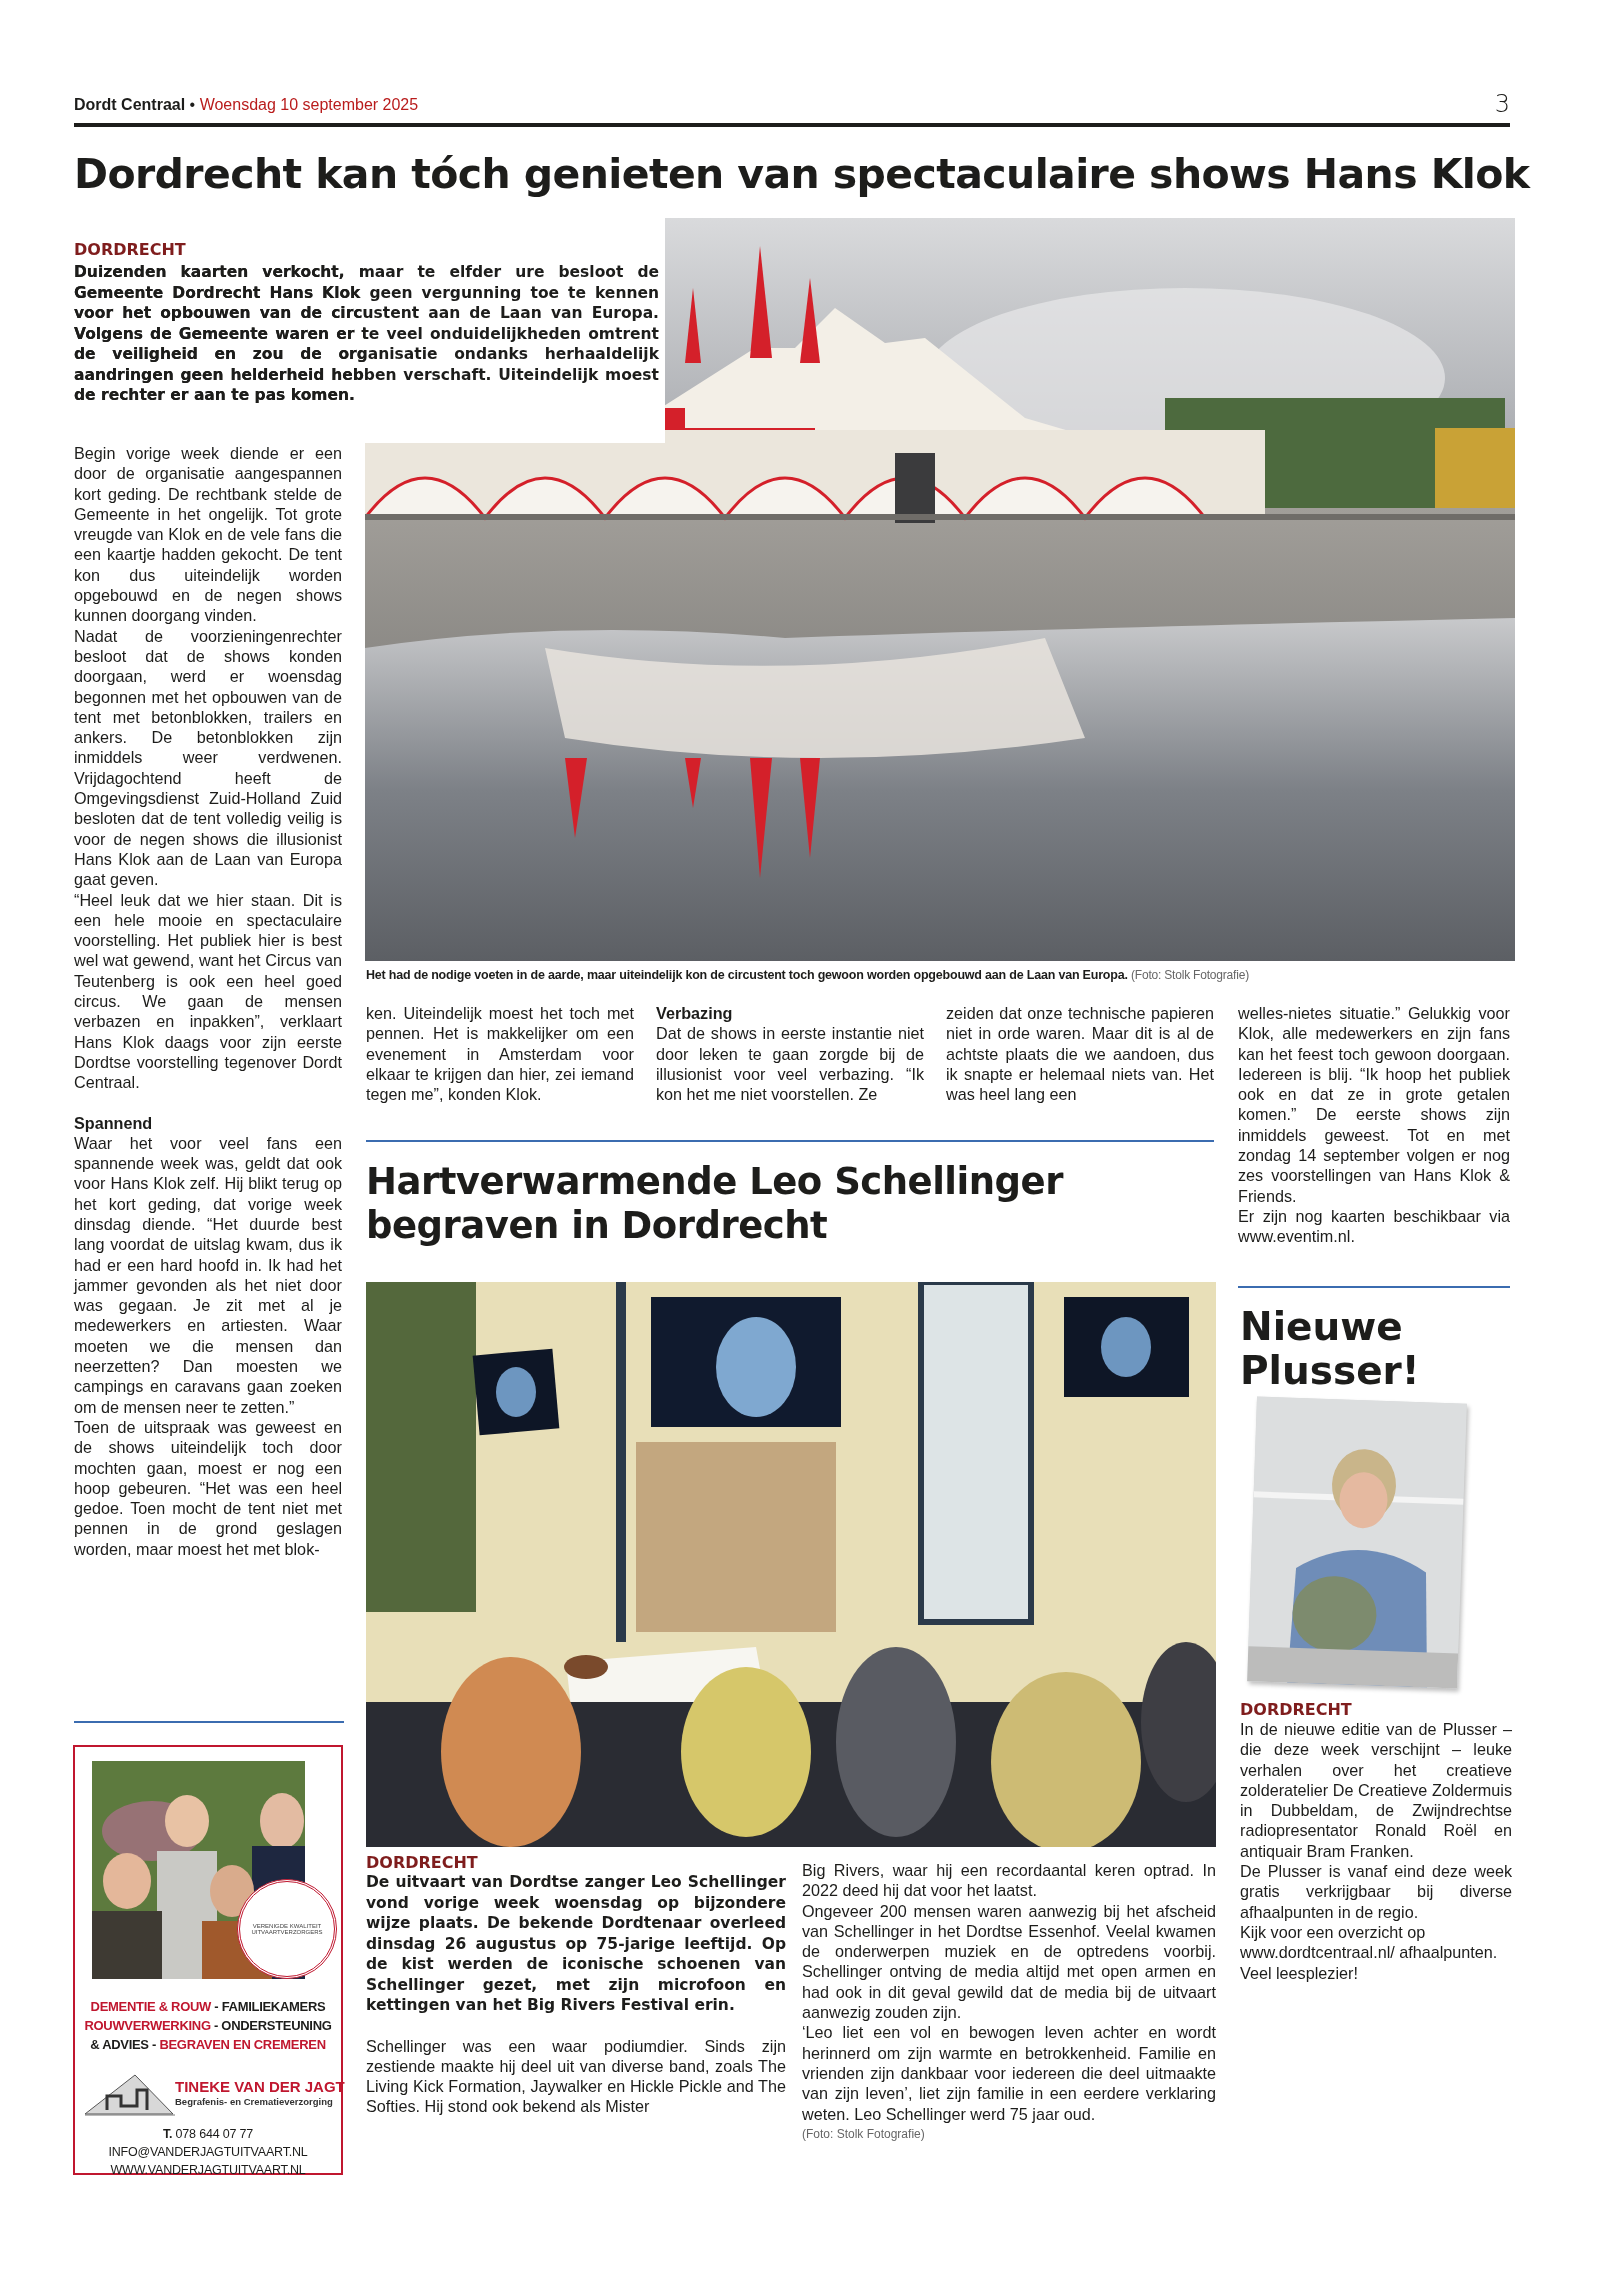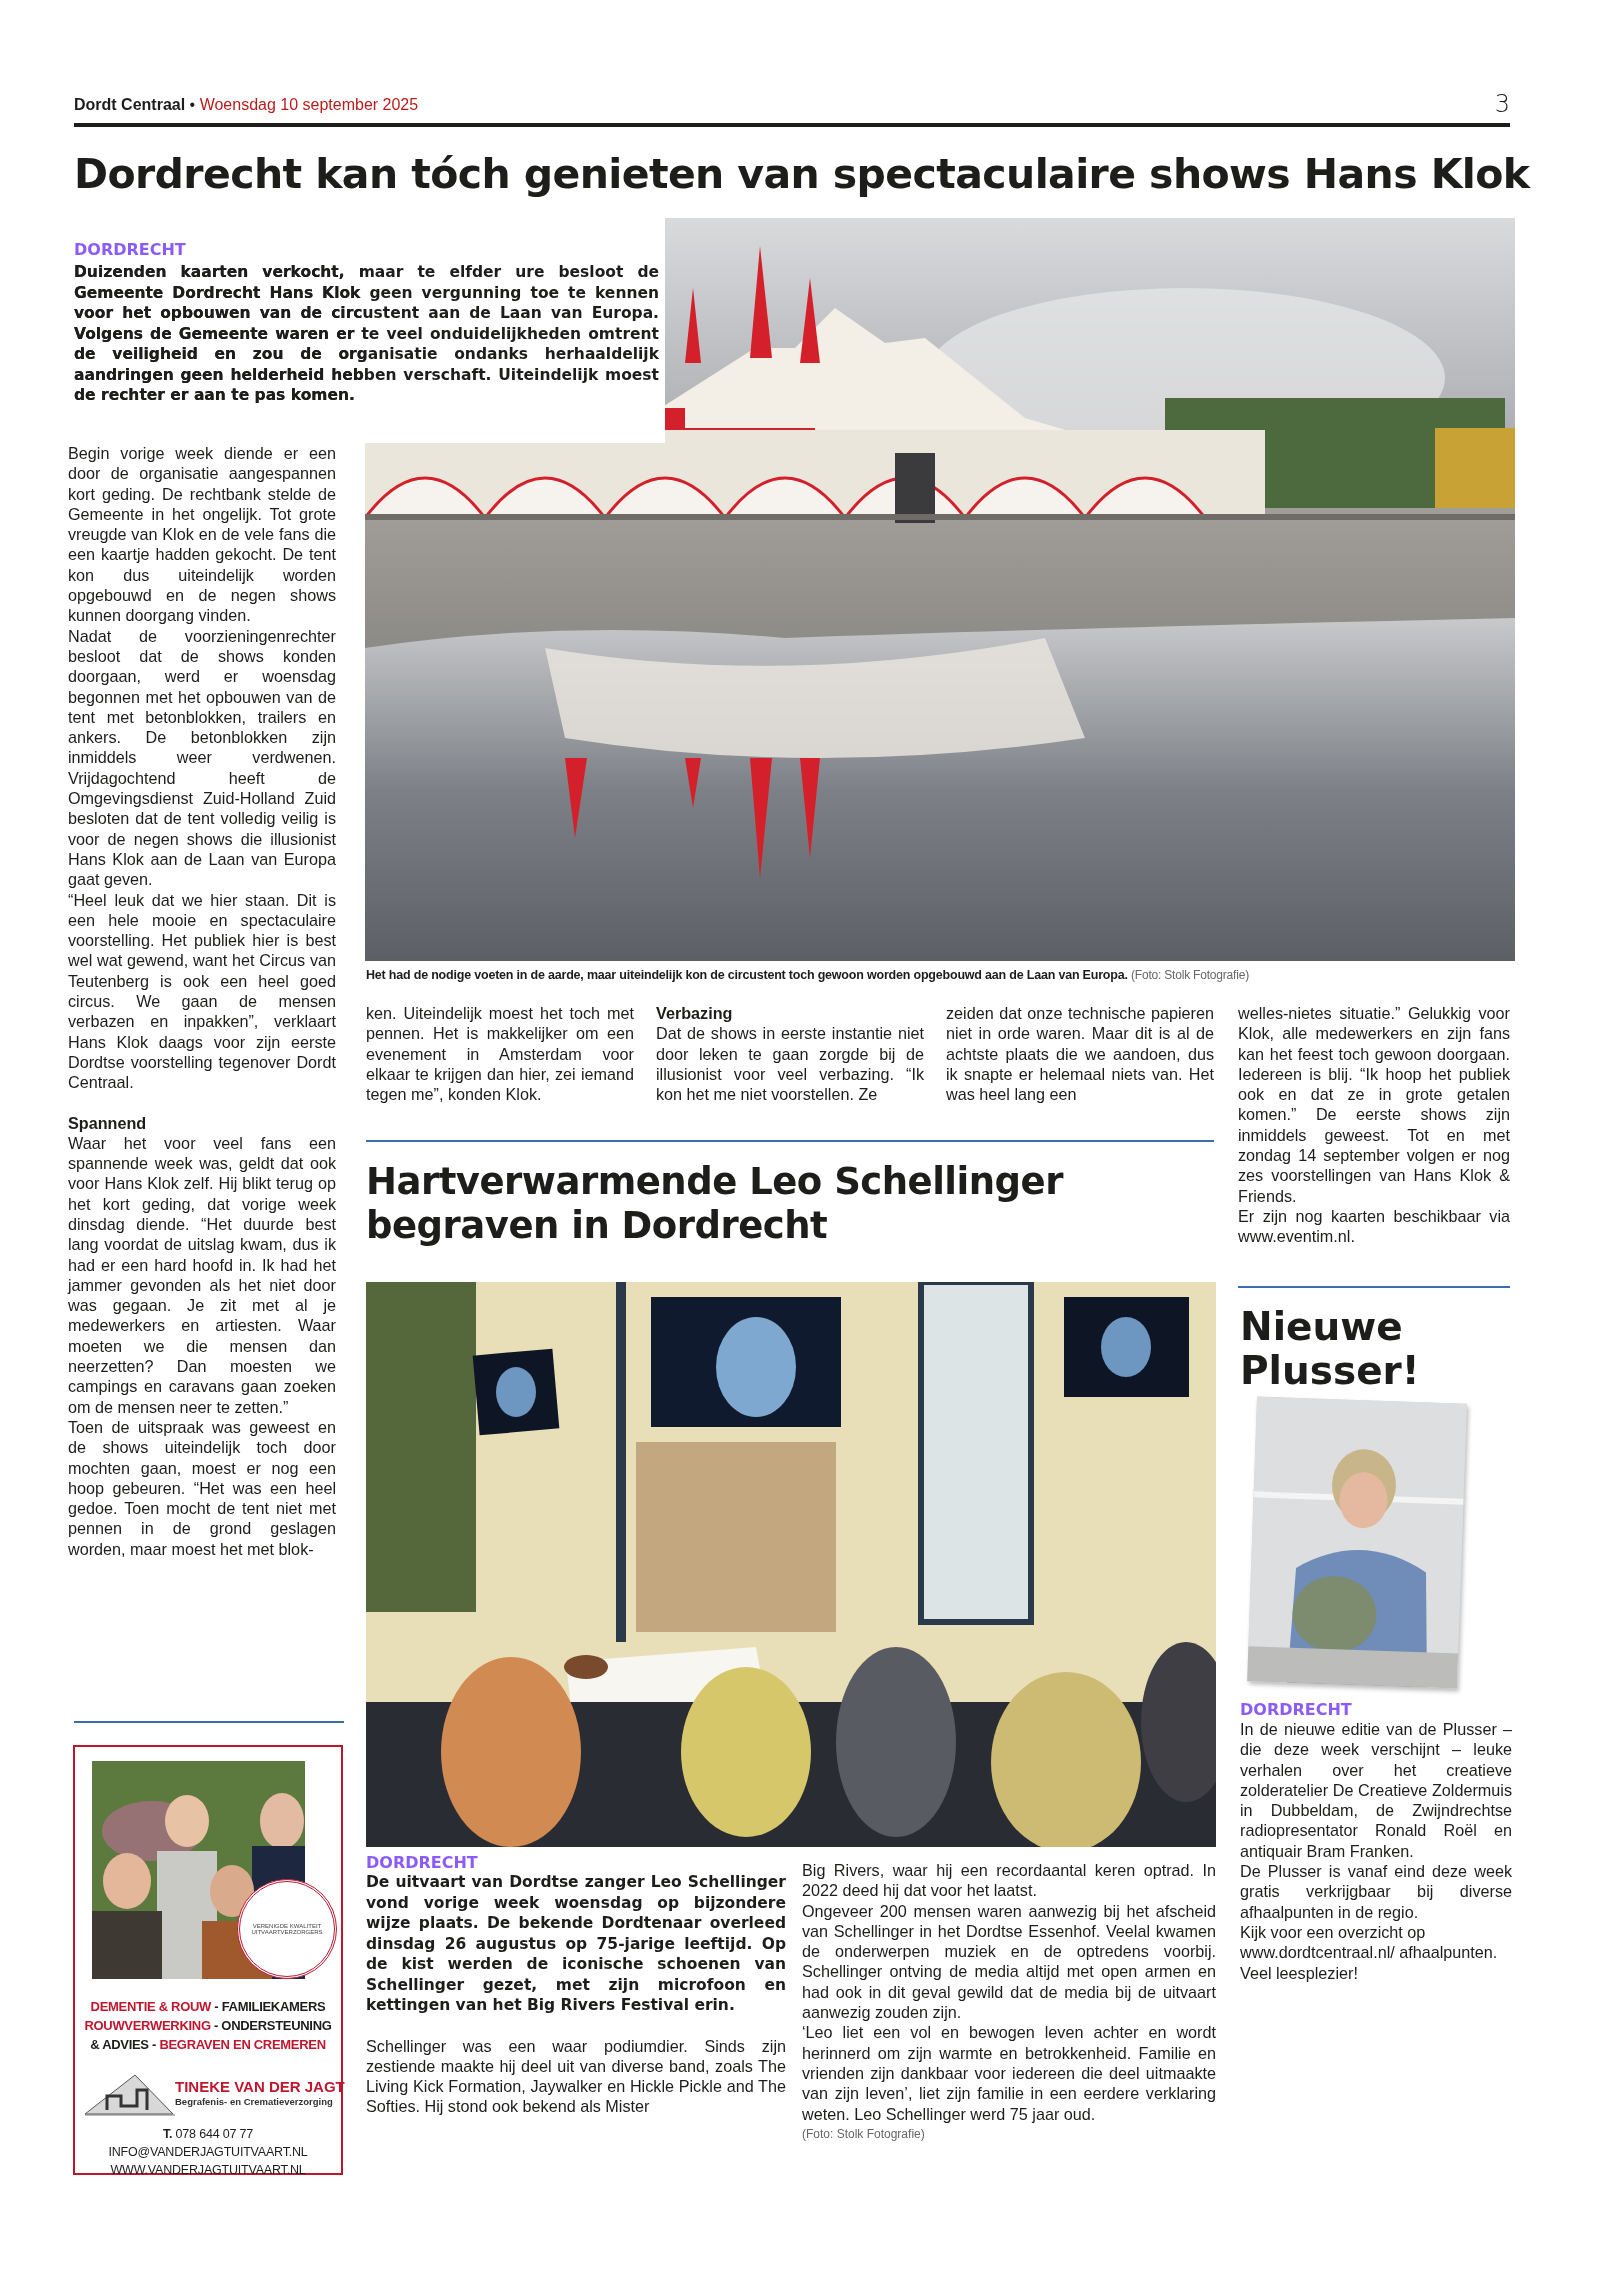--- a/index.html
+++ b/index.html
@@ -4,21 +4,21 @@
 <style>
   html, body { margin: 0; padding: 0; background: #ffffff; }
   body { width: 1600px; height: 2274px; position: relative; overflow: hidden; color: #1d1d1b; font-family: "Liberation Sans", sans-serif; }
   .abs { position: absolute; }
   .masthead { left: 74px; top: 96px; width: 1436px; height: 24px; font-size: 16px; }
   .masthead .paper { font-weight: bold; }
   .masthead .date { color: #b91c1c; }
   .masthead .page { position: absolute; right: 0; top: -6px; font-size: 24px; font-family: "DejaVu Sans", sans-serif; font-weight: 300; }
   .rule-top { left: 74px; top: 123px; width: 1436px; height: 4px; background: #1d1d1b; }
   .headline-main { left: 74px; top: 150px; width: 1440px; font-family: "DejaVu Sans", sans-serif; font-weight: bold; font-size: 41px; letter-spacing: -0.6px; white-space: nowrap; }
-  .dateline { font-family: "DejaVu Sans", sans-serif; font-weight: bold; color: #8b5cf6; font-size: 16px; }
+  .dateline { font-family: "DejaVu Sans", sans-serif; font-weight: bold; color: #7f1d1d; font-size: 16px; }
   .lead { font-family: "DejaVu Sans", sans-serif; font-weight: bold; font-size: 15.5px; line-height: 20.5px; text-align: justify; }
   .body { font-size: 16.2px; line-height: 20.3px; text-align: justify; }
   .body p { margin: 0; }
   .subhead { font-weight: bold; font-size: 16.2px; line-height: 20.3px; }
   .credit { color: #666; font-size: 12px; }
   .caption { left: 366px; top: 968px; width: 1150px; font-size: 12.5px; font-weight: bold; white-space: nowrap; letter-spacing: -0.2px; }
   .caption .credit { font-weight: normal; }
   .photo { overflow: hidden; }
   .blue-rule { height: 2px; background: #3b6cb0; }
   .sec-headline { font-family: "DejaVu Sans", sans-serif; font-weight: 600; font-size: 37px; line-height: 44px; letter-spacing: -0.5px; }
@@ -98,21 +98,21 @@
 <div class="abs" style="left:365px; top:218px; width:300px; height:225px; background:#fff;"></div>
 <div class="abs lead" style="left:74px; top:262px; width:585px;">
   <span>Duizenden kaarten verkocht, maar te elfder ure besloot de Gemeente Dordrecht Hans Klok geen vergunning toe te kennen voor het opbouwen van de circustent aan de Laan van Europa. Volgens de Gemeente waren er te veel onduidelijkheden omtrent de veiligheid en zou de organisatie ondanks herhaaldelijk aandringen geen helderheid hebben verschaft. Uiteindelijk moest de rechter er aan te pas komen.</span>
 </div>
 
 <div class="abs caption">
   <span>Het had de nodige voeten in de aarde, maar uiteindelijk kon de circustent toch gewoon worden opgebouwd aan de Laan van Europa.</span>
   <span class="credit">(Foto: Stolk Fotografie)</span>
 </div>
 
-<div class="abs body" style="left:68px; top:443px; width:268px;">
+<div class="abs body" style="left:74px; top:443px; width:268px;">
   <p>Begin vorige week diende er een door de organisatie aangespannen kort geding. De rechtbank stelde de Gemeente in het ongelijk. Tot grote vreugde van Klok en de vele fans die een kaartje hadden gekocht. De tent kon dus uiteindelijk worden opgebouwd en de negen shows kunnen doorgang vinden.</p>
   <p>Nadat de voorzieningenrechter besloot dat de shows konden doorgaan, werd er woensdag begonnen met het opbouwen van de tent met betonblokken, trailers en ankers. De betonblokken zijn inmiddels weer verdwenen. Vrijdagochtend heeft de Omgevingsdienst Zuid-Holland Zuid besloten dat de tent volledig veilig is voor de negen shows die illusionist Hans Klok aan de Laan van Europa gaat geven.</p>
   <p>“Heel leuk dat we hier staan. Dit is een hele mooie en spectaculaire voorstelling. Het publiek hier is best wel wat gewend, want het Circus van Teutenberg is ook een heel goed circus. We gaan de mensen verbazen en inpakken”, verklaart Hans Klok daags voor zijn eerste Dordtse voorstelling tegenover Dordt Centraal.</p>
   <p style="height:20px"></p>
   <p class="subhead">Spannend</p>
   <p>Waar het voor veel fans een spannende week was, geldt dat ook voor Hans Klok zelf. Hij blikt terug op het kort geding, dat vorige week dinsdag diende. “Het duurde best lang voordat de uitslag kwam, dus ik had er een hard hoofd in. Ik had het jammer gevonden als het niet door was gegaan. Je zit met al je medewerkers en artiesten. Waar moeten we die mensen dan neerzetten? Dan moesten we campings en caravans gaan zoeken om de mensen neer te zetten.”</p>
   <p>Toen de uitspraak was geweest en de shows uiteindelijk toch door mochten gaan, moest er nog een hoop gebeuren. “Het was een heel gedoe. Toen mocht de tent niet met pennen in de grond geslagen worden, maar moest het met blok-</p>
 </div>
 <div class="abs blue-rule" style="left:74px; top:1721px; width:270px;"></div>
 

